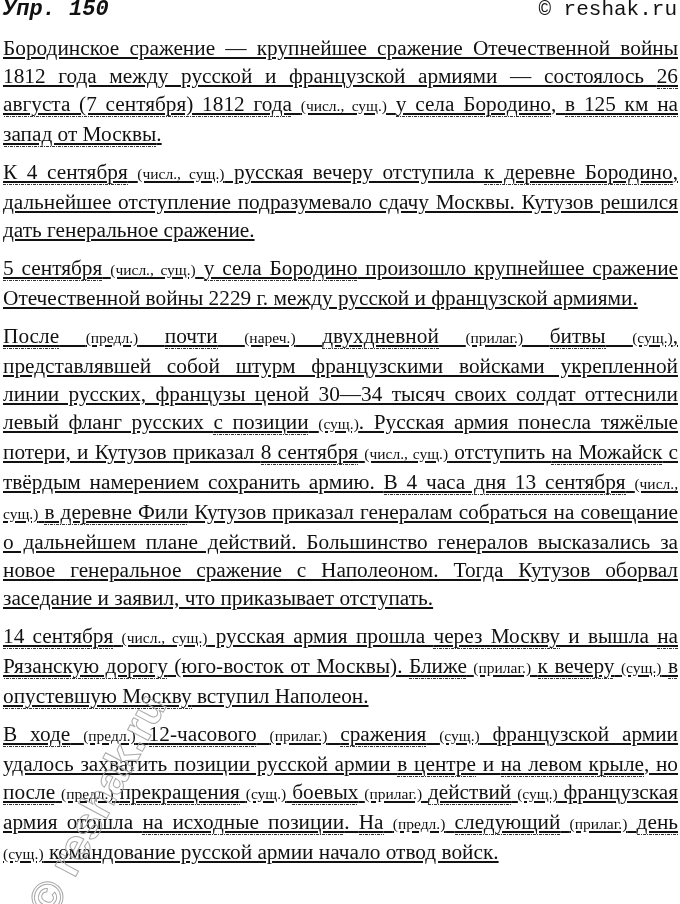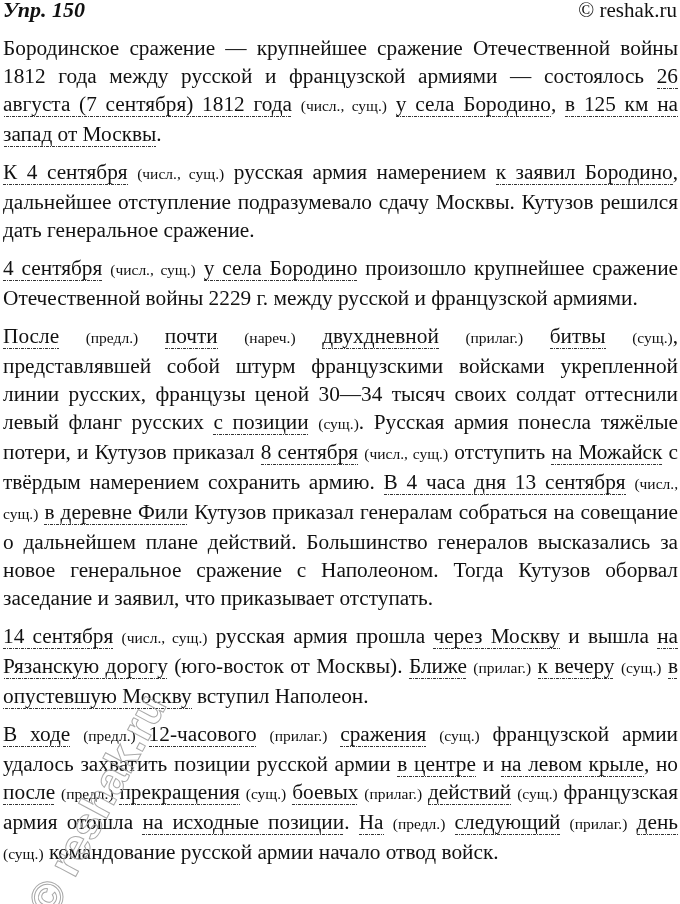--- a/index.html
+++ b/index.html
@@ -2,32 +2,32 @@
 <html><head>
 <meta charset="utf-8">
 <style>
   html, body { margin: 0; padding: 0; background: #ffffff; }
   body {
     width: 680px; height: 904px; overflow: hidden; position: relative;
     font-family: "Liberation Serif", "DejaVu Serif", serif;
     color: #111111;
   }
   .header {
-    position: absolute; left: 0; top: 0; width: 680px; height: 30px;
+    position: absolute; left: 0; top: 0; width: 680px; height: 30px; font-family: Liberation Mono, monospace;
   }
   .ex-title {
     position: absolute; left: 3px; top: -3px;
     font-weight: bold; font-style: italic; font-size: 22px;
   }
   .copyright {
     position: absolute; right: 3px; top: -2px;
     font-size: 21px;
   }
   .content {
-    position: absolute; left: 3px; top: 34px; width: 675px;
+    position: absolute; left: 3px; top: 34px; width: 675px; text-decoration: underline;
   }
   .para {
     margin: 0 0 10px 0;
     font-size: 21.3px; line-height: 28px;
     text-align: justify;
     text-align-last: left;
   }
   .u {
     text-decoration: none;
     background-image:
@@ -58,20 +58,20 @@
 </head>
 <body>
 
 <div class="header">
   <span class="ex-title">Упр. 150</span>
   <span class="copyright">© reshak.ru</span>
 </div>
 
 <div class="content">
   <p class="para"><span>Бородинское сражение — крупнейшее сражение Отечественной войны 1812 года между русской и французской армиями — состоялось </span><span class="u">26 августа (7 сентября) 1812 года</span><span> </span><span class="pos">(числ., сущ.)</span><span> </span><span class="u">у села Бородино</span><span>, </span><span class="u">в 125 км на запад от Москвы</span><span>.</span></p>
-  <p class="para"><span class="u">К 4 сентября</span><span> </span><span class="pos">(числ., сущ.)</span><span> русская армия намерением </span><span class="u">к заявил Бородино</span><span>, дальнейшее отступление подразумевало сдачу Москвы. Кутузов решился дать генеральное сражение.</span></p>
-  <p class="para"><span class="u">4 сентября</span><span> </span><span class="pos">(числ., сущ.)</span><span> </span><span class="u">у села Бородино</span><span> произошло крупнейшее сражение Отечественной войны 2229 г. между русской и французской армиями.</span></p>
+  <p class="para"><span class="u">К 4 сентября</span><span> </span><span class="pos">(числ., сущ.)</span><span> русская вечеру отступила </span><span class="u">к деревне Бородино</span><span>, дальнейшее отступление подразумевало сдачу Москвы. Кутузов решился дать генеральное сражение.</span></p>
+  <p class="para"><span class="u">5 сентября</span><span> </span><span class="pos">(числ., сущ.)</span><span> </span><span class="u">у села Бородино</span><span> произошло крупнейшее сражение Отечественной войны 2229 г. между русской и французской армиями.</span></p>
   <p class="para"><span class="u">После</span><span> </span><span class="pos">(предл.)</span><span> </span><span class="u">почти</span><span> </span><span class="pos">(нареч.)</span><span> </span><span class="u">двухдневной</span><span> </span><span class="pos">(прилаг.)</span><span> </span><span class="u">битвы</span><span> </span><span class="pos">(сущ.)</span><span>, представлявшей собой штурм французскими войсками укрепленной линии русских, французы ценой 30—34 тысяч своих солдат оттеснили левый фланг русских </span><span class="u">с позиции</span><span> </span><span class="pos">(сущ.)</span><span>. Русская армия понесла тяжёлые потери, и Кутузов приказал </span><span class="u">8 сентября</span><span> </span><span class="pos">(числ., сущ.)</span><span> отступить </span><span class="u">на Можайск</span><span> с твёрдым намерением сохранить армию. </span><span class="u">В 4 часа дня 13 сентября</span><span> </span><span class="pos">(числ., сущ.)</span><span> </span><span class="u">в деревне Фили</span><span> Кутузов приказал генералам собраться на совещание о дальнейшем плане действий. Большинство генералов высказались за новое генеральное сражение с Наполеоном. Тогда Кутузов оборвал заседание и заявил, что приказывает отступать.</span></p>
   <p class="para"><span class="u">14 сентября</span><span> </span><span class="pos">(числ., сущ.)</span><span> русская армия прошла </span><span class="u">через Москву</span><span> и вышла </span><span class="u">на Рязанскую дорогу</span><span> (юго-восток от Москвы). </span><span class="u">Ближе</span><span> </span><span class="pos">(прилаг.)</span><span> </span><span class="u">к вечеру</span><span> </span><span class="pos">(сущ.)</span><span> </span><span class="u">в опустевшую Москву</span><span> вступил Наполеон.</span></p>
   <p class="para"><span class="u">В ходе</span><span> </span><span class="pos">(предл.)</span><span> </span><span class="u">12-часового</span><span> </span><span class="pos">(прилаг.)</span><span> </span><span class="u">сражения</span><span> </span><span class="pos">(сущ.)</span><span> французской армии удалось захватить позиции русской армии </span><span class="u">в центре</span><span> и </span><span class="u">на левом крыле</span><span>, но </span><span class="u">после</span><span> </span><span class="pos">(предл.)</span><span> </span><span class="u">прекращения</span><span> </span><span class="pos">(сущ.)</span><span> </span><span class="u">боевых</span><span> </span><span class="pos">(прилаг.)</span><span> </span><span class="u">действий</span><span> </span><span class="pos">(сущ.)</span><span> французская армия отошла </span><span class="u">на исходные позиции</span><span>. </span><span class="u">На</span><span> </span><span class="pos">(предл.)</span><span> </span><span class="u">следующий</span><span> </span><span class="pos">(прилаг.)</span><span> </span><span class="u">день</span><span> </span><span class="pos">(сущ.)</span><span> командование русской армии начало отвод войск.</span></p>
 </div>
 
 <div class="watermark">© reshak.ru</div>
 
 </body></html>

